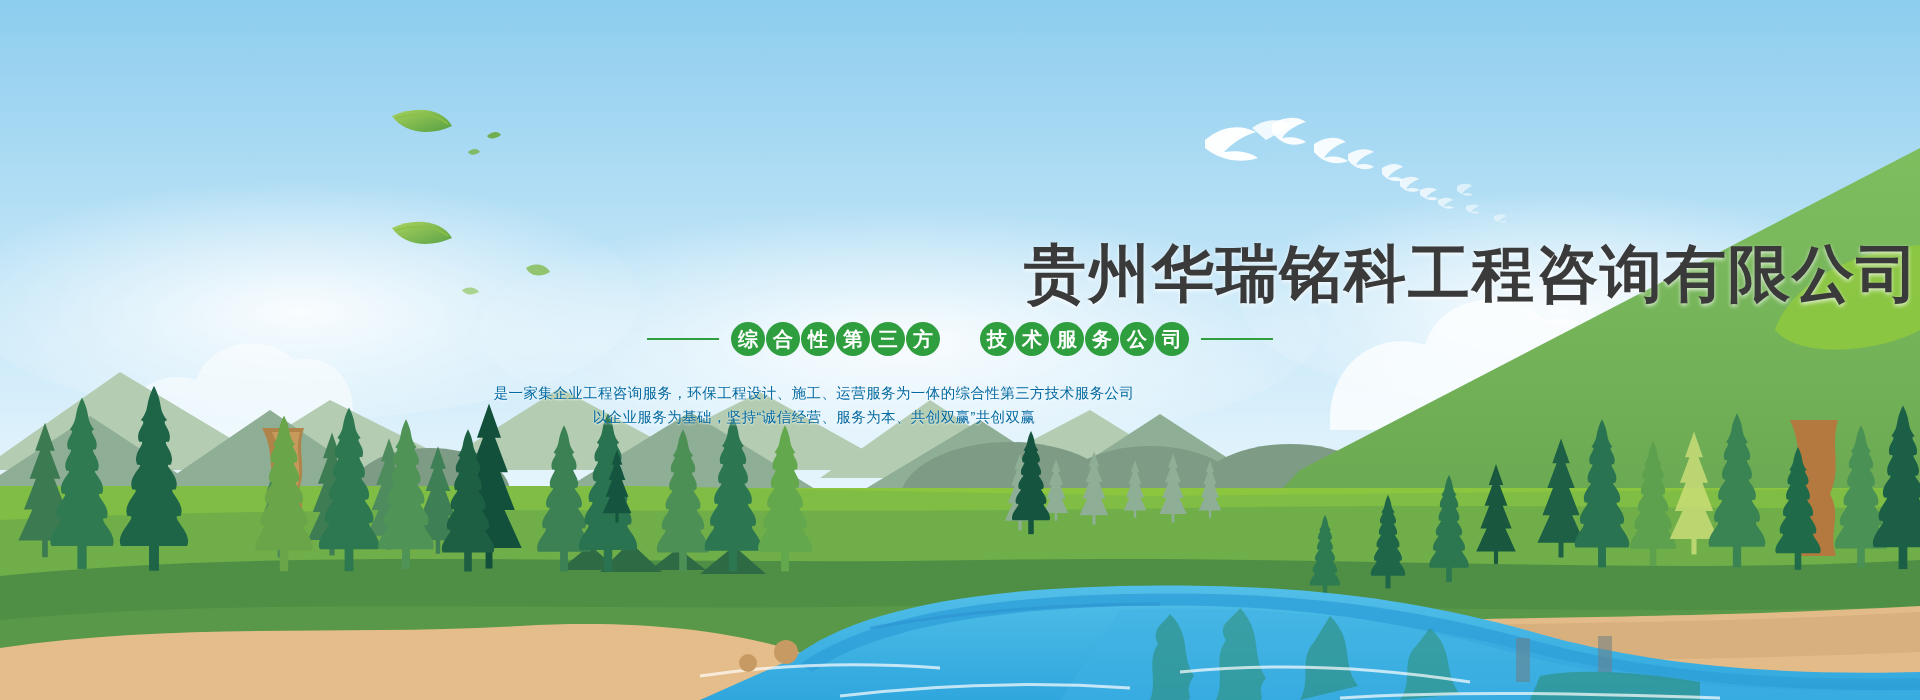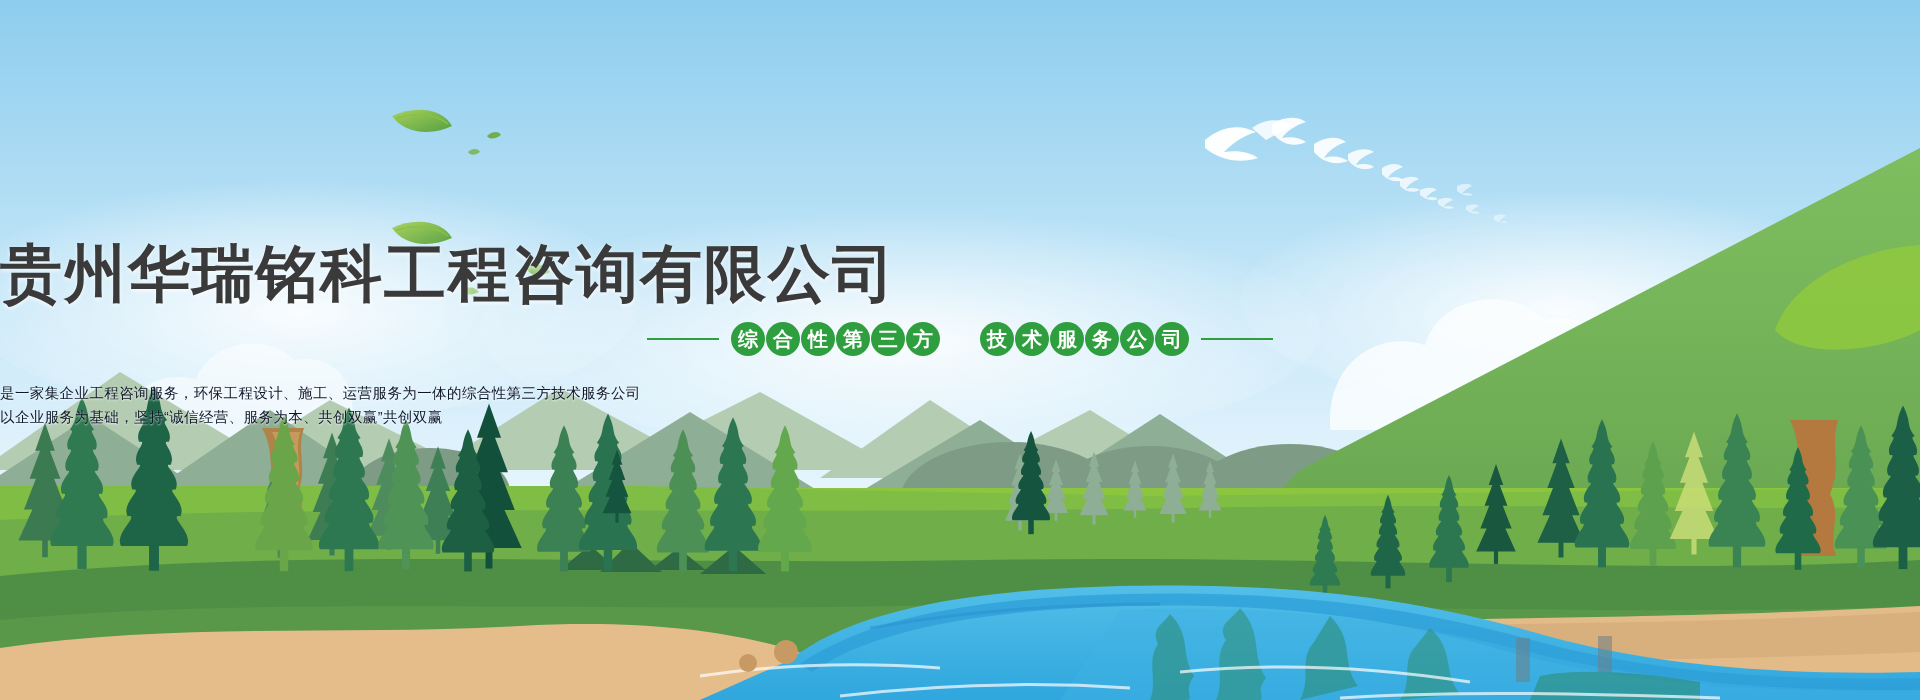--- a/index.html
+++ b/index.html
@@ -32,21 +32,21 @@
     width: 1920px;
     height: 700px;
     z-index: 40;
     pointer-events: none;
   }
   .title {
     position: absolute;
     top: 243px;
     left: 0;
     width: 1920px;
-    text-align: left;
+    text-align: right;
     font-size: 62px;
     font-weight: bold;
     letter-spacing: 2px;
     color: #3a3a3a;
     line-height: 1;
     text-shadow: 0 2px 4px rgba(255,255,255,0.75);
     white-space: nowrap;
   }
   .subtitle-row {
     position: absolute;
@@ -83,23 +83,23 @@
     display: flex;
     align-items: center;
     justify-content: center;
     line-height: 1;
     flex: 0 0 auto;
   }
   .desc {
     position: absolute;
     left: 0;
     width: 1628px;
-    text-align: left;
+    text-align: center;
     font-size: 14.5px;
-    color: #0f172a;
+    color: #0369a1;
     letter-spacing: 0.4px;
     text-shadow: 0 1px 2px rgba(255,255,255,0.8);
     white-space: nowrap;
   }
   .desc-1 { top: 384px; }
   .desc-2 { top: 408px; }
   .svg-scene { display: block; }
 </style>
 </head>
 <body>

